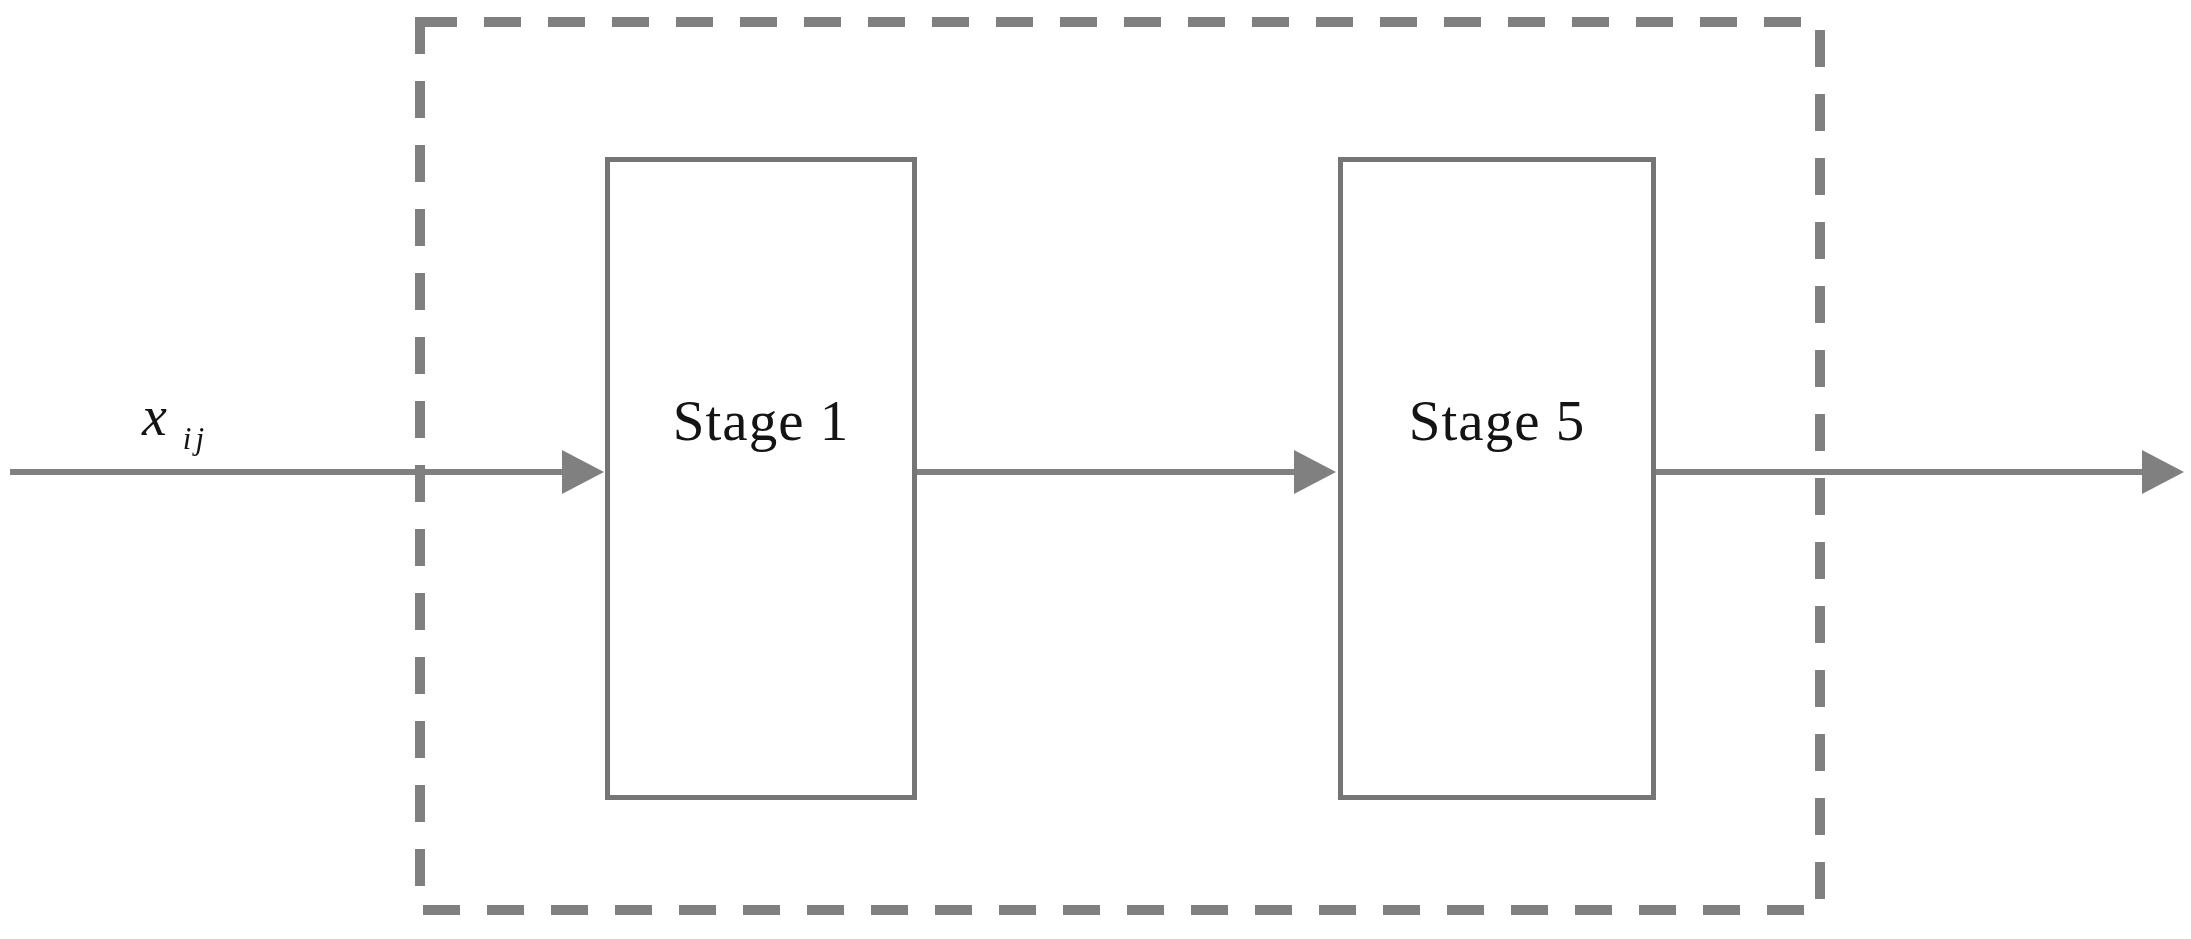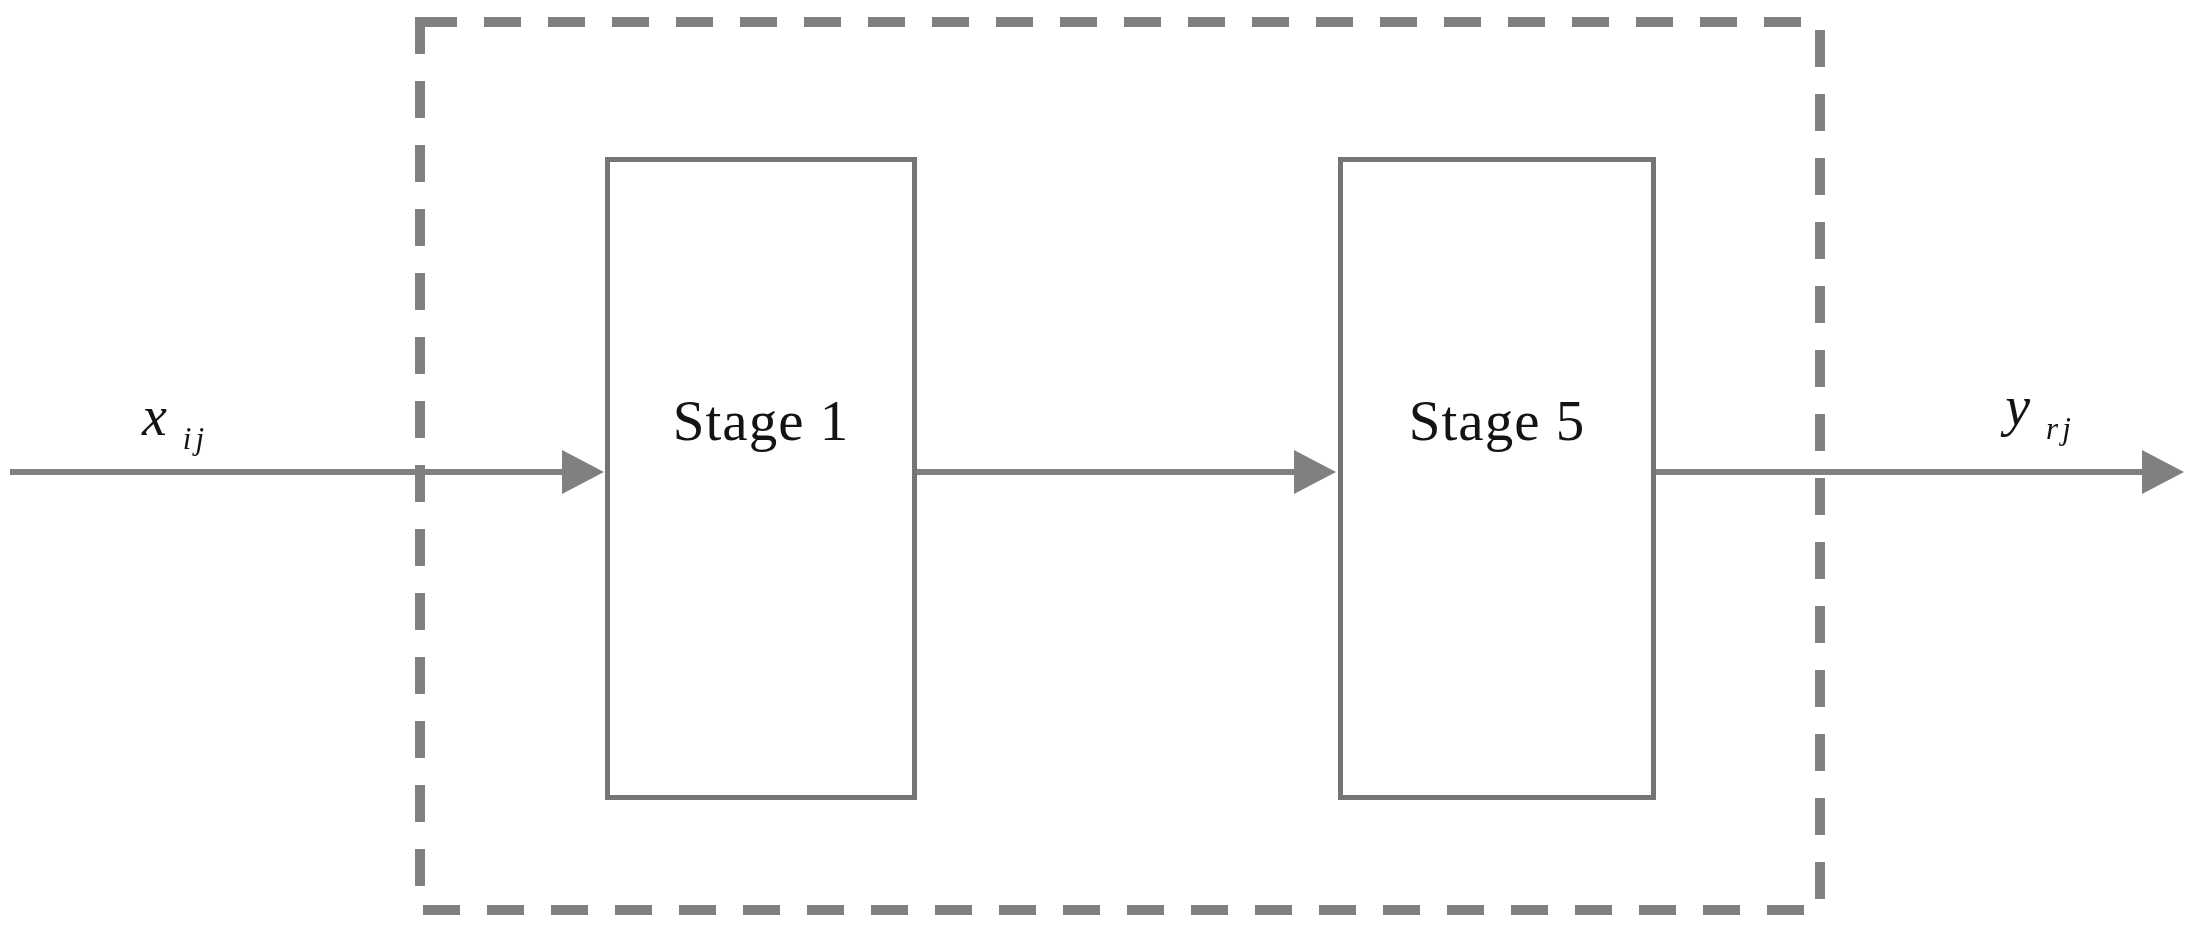--- a/index.html
+++ b/index.html
@@ -94,17 +94,14 @@
 
   <div class="stage-box stage-box-2">
     <div class="stage-label">Stage 5</div>
   </div>
 
   <div class="flow-label flow-label-input">
     <span>x</span><span class="sub">ij</span>
   </div>
 
 
-  <div class="flow-label flow-label-output">
-    <span>y</span><span class="sub">rj</span>
-  </div>
 
 </div>
 
 </body></html>

